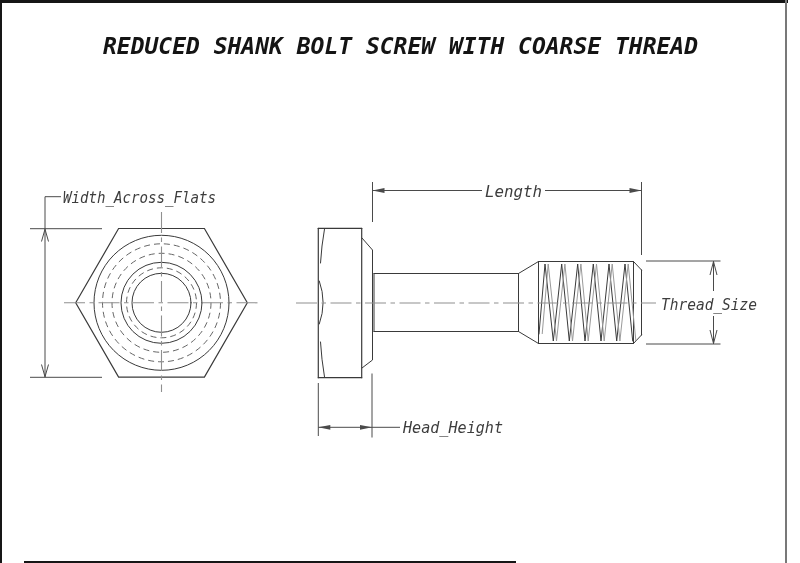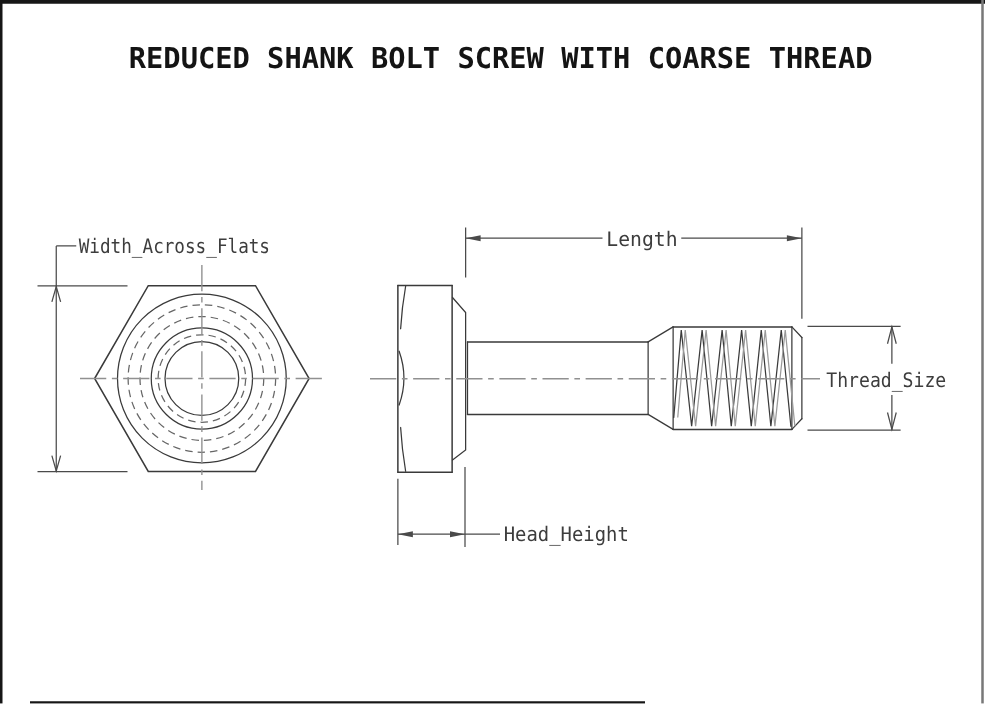--- a/index.html
+++ b/index.html
@@ -2,20 +2,21 @@
 <html style="--background: #ffffff; --border: #161616; --line: #3a3a3a; --hidden_line: #666666; --centerline: #909090; --dim: #4a4a4a;"><head>
 <meta charset="utf-8">
 <style>
   html,body{margin:0;padding:0;background:#fff;}
   .canvas{
     position:relative;
     width:788px;height:563px;
     background:var(--background,#fff);
     overflow:hidden;
     font-family:"DejaVu Sans Mono", monospace;
+    font-style:italic;
   }
   .frame-top{position:absolute;top:0;left:0;width:800px;height:3px;background:var(--border,#161616);}
   .frame-left{position:absolute;top:0;left:0;width:2px;height:563px;background:var(--border,#161616);}
   .frame-right{position:absolute;top:0;right:1px;width:2px;height:563px;background:#787878;}
   .frame-bottom{position:absolute;bottom:0;left:24px;width:492px;height:2px;background:var(--border,#161616);}
   svg{position:absolute;top:0;left:0;}
   .ln{stroke:var(--line,#333);stroke-width:1.2;fill:none;stroke-linecap:round;}
   .ln2{stroke:var(--line,#333);stroke-width:1;fill:none;stroke-linecap:round;}
   .hid{stroke:var(--hidden_line,#666);stroke-width:1;fill:none;stroke-dasharray:6 4;}
   .cl{stroke:var(--centerline,#909090);stroke-width:1.1;fill:none;stroke-dasharray:21 4.5 4.5 4.5;}

